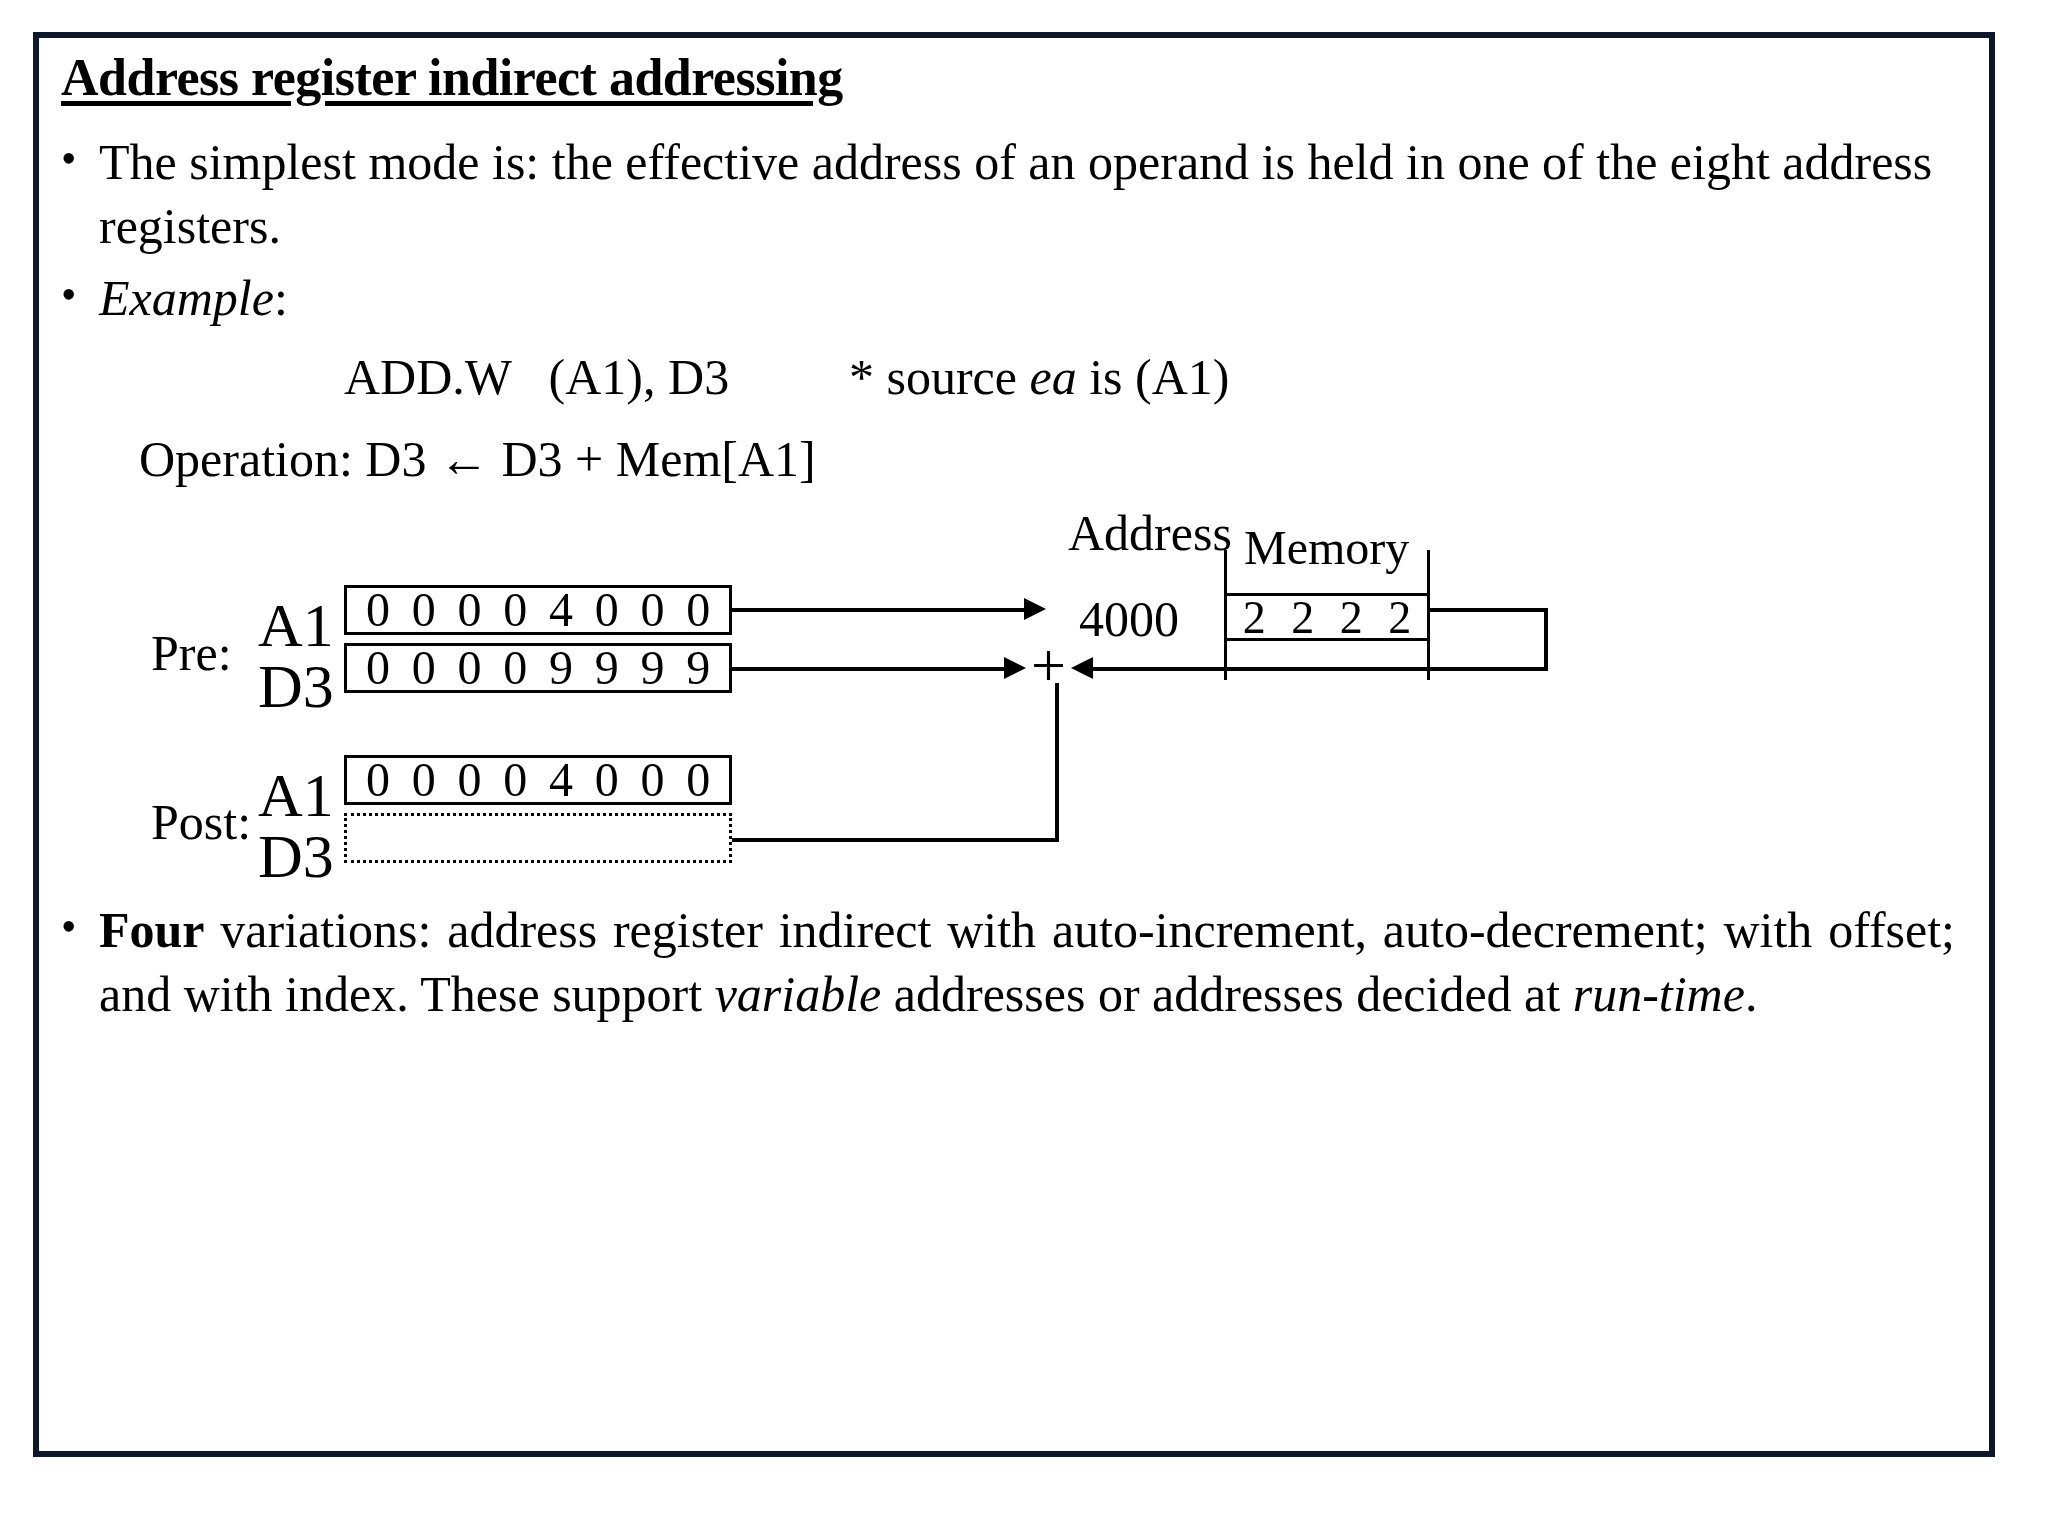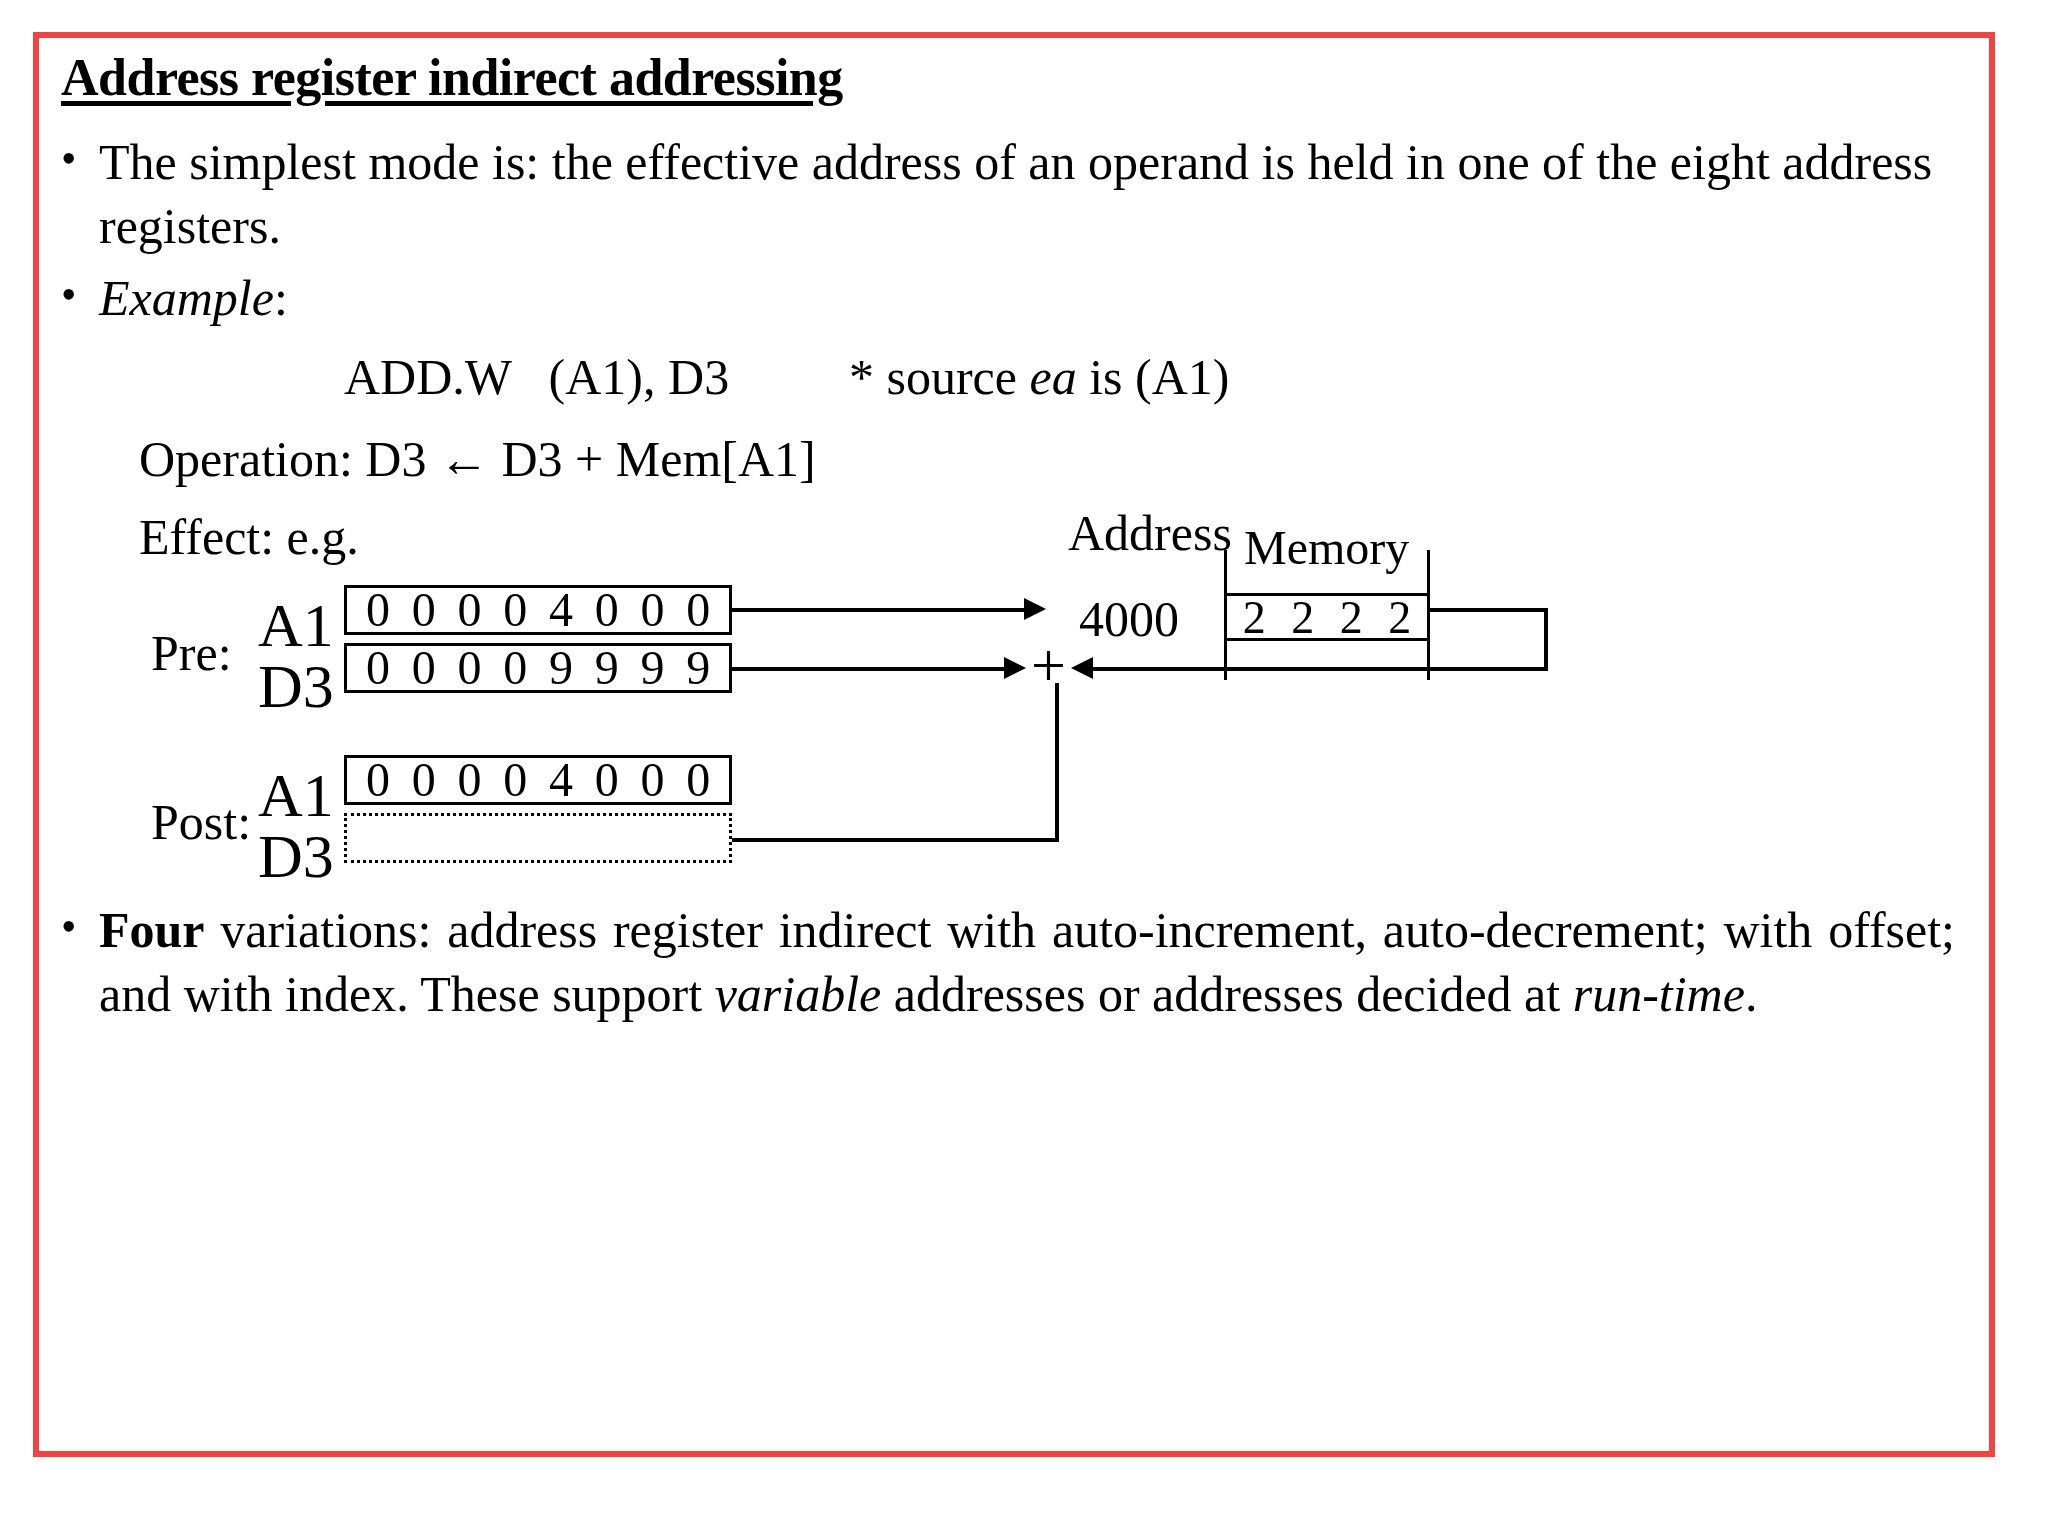--- a/index.html
+++ b/index.html
@@ -14,21 +14,21 @@
     color: #000000;
     overflow: hidden;
   }
 
   #slide {
     position: absolute;
     left: 33px;
     top: 32px;
     width: 1962px;
     height: 1425px;
-    border: 6px solid #ef4444;
+    border: 6px solid #0f172a;
     box-sizing: border-box;
     background: #ffffff;
   }
 
   
   .title {
     position: absolute;
     left: 22px;
     top: 10px;
     font-size: 52px;
@@ -278,21 +278,20 @@
   <div class="bullet-row" id="bullet2">
     <div class="bullet-dot">•</div>
     <div class="bullet-body"><span class="ital">Example</span><span>:</span></div>
   </div>
 
   <div class="codeline">ADD.W   (A1), D3</div>
   <div class="codecomment"><span>* source </span><span class="ital">ea</span><span> is (A1)</span></div>
 
   <div class="opline">Operation: D3 ← D3 + Mem[A1]</div>
 
-  <div class="effectline">Effect: e.g.</div>
 
   <div class="addr-label">Address</div>
   <div class="mem-label">Memory</div>
 
   <div class="grp-label" id="pre-label">Pre:</div>
   <div class="grp-label" id="post-label">Post:</div>
 
   <div class="reg-name" id="a1-pre-name">A1</div>
   <div class="reg-box" id="a1-pre-box">
     <span>0</span>

